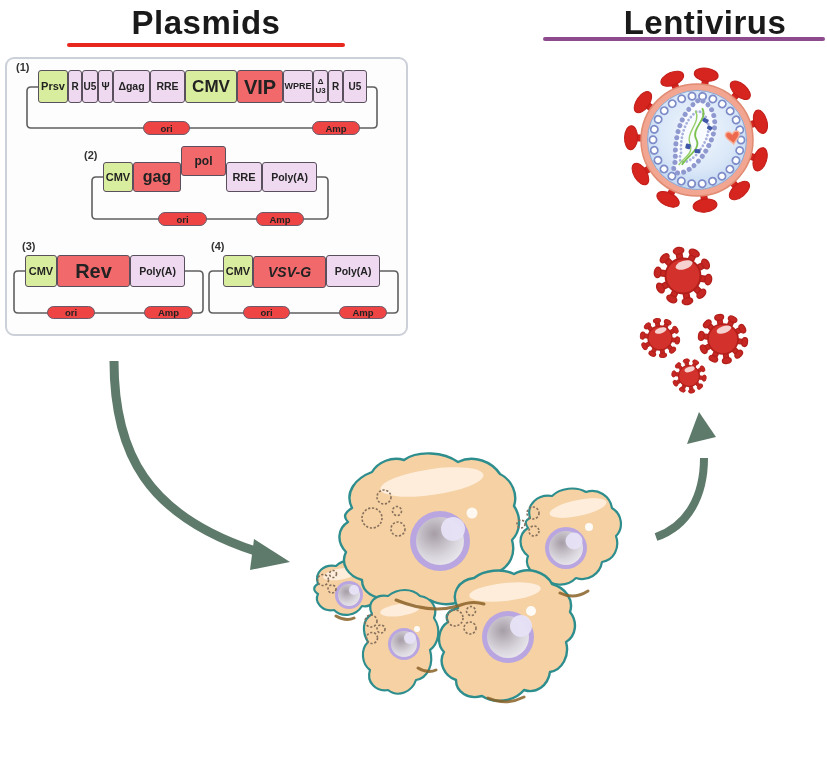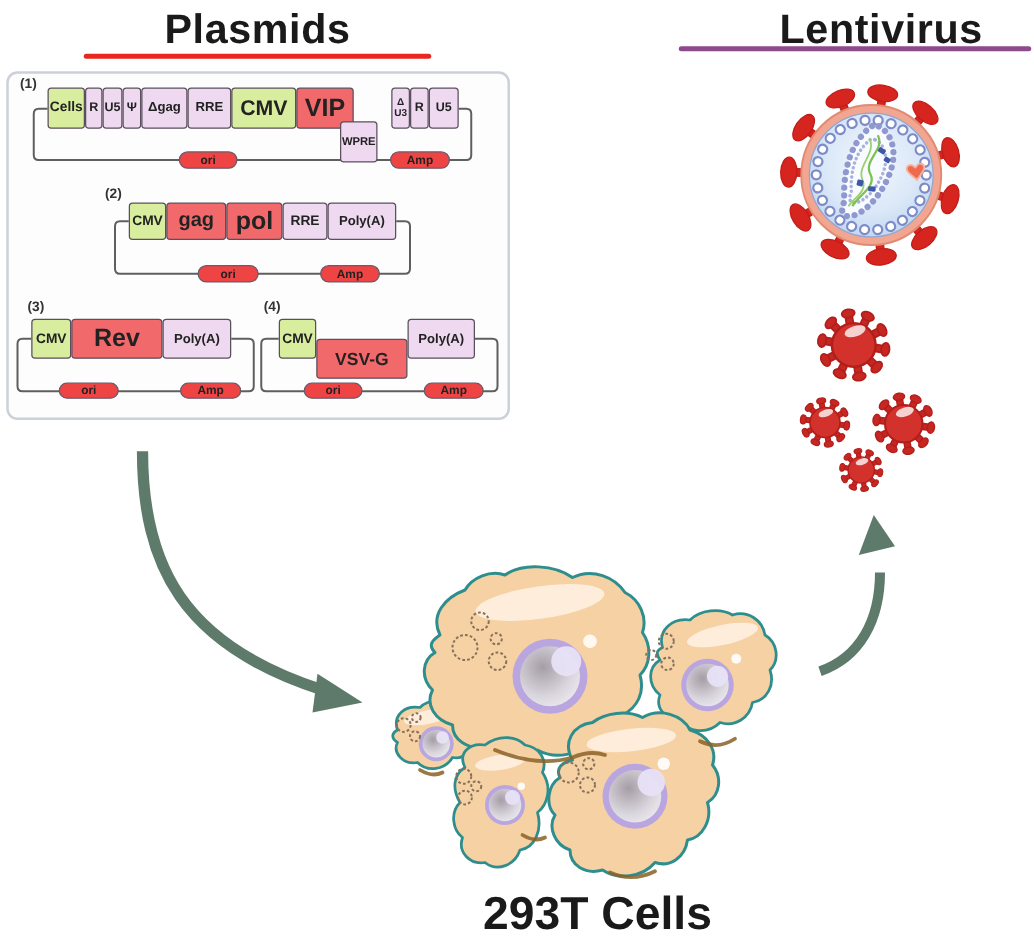--- a/index.html
+++ b/index.html
@@ -264,53 +264,52 @@
     <use href="#mv" transform="translate(660,338) scale(1.2)"></use>
     <use href="#mv" transform="translate(723,339) scale(1.5)"></use>
     <use href="#mv" transform="translate(689,376) scale(1.05)"></use>
   </svg>
 
   <div class="abs pnum z4" style="left:16px;top:61px;">(1)</div>
   <div class="abs pnum z4" style="left:84px;top:149px;">(2)</div>
   <div class="abs pnum z4" style="left:22px;top:240px;">(3)</div>
   <div class="abs pnum z4" style="left:211px;top:240px;">(4)</div>
 
-  <div class="seg promoter-green" style="left:38px;top:70px;width:30px;height:33px;font-size:11px;">Cells</div>
+  <div class="seg promoter-green" style="left:38px;top:70px;width:30px;height:33px;font-size:11px;">Prsv</div>
   <div class="seg element-pink" style="left:68px;top:70px;width:14px;height:33px;font-size:10px;">R</div>
   <div class="seg element-pink" style="left:82px;top:70px;width:16px;height:33px;font-size:10px;">U5</div>
   <div class="seg element-pink" style="left:98px;top:70px;width:15px;height:33px;font-size:10px;">Ψ</div>
   <div class="seg element-pink" style="left:113px;top:70px;width:37px;height:33px;font-size:10.5px;text-align:right;">Δgag</div>
   <div class="seg element-pink" style="left:150px;top:70px;width:35px;height:33px;font-size:10.5px;">RRE</div>
   <div class="seg promoter-green" style="left:185px;top:70px;width:52px;height:33px;font-size:17px;">CMV</div>
   <div class="seg gene-red" style="left:237px;top:70px;width:46px;height:33px;font-size:20px;">VIP</div>
-  <div class="seg element-pink" style="left:272px;top:70px;width:30px;height:33px;font-size:9px;margin-top:27px;">WPRE</div>
+  <div class="seg element-pink" style="left:283px;top:70px;width:30px;height:33px;font-size:9px;">WPRE</div>
   <div class="seg element-pink stack" style="left:313px;top:70px;width:15px;height:33px;">
     <span>Δ</span>
     <span>U3</span>
   </div>
   <div class="seg element-pink" style="left:328px;top:70px;width:15px;height:33px;font-size:10px;">R</div>
   <div class="seg element-pink" style="left:343px;top:70px;width:24px;height:33px;font-size:10px;">U5</div>
   <div class="capsule" style="left:143px;top:121px;width:47px;">ori</div>
   <div class="capsule" style="left:312px;top:121px;width:48px;">Amp</div>
 
   <div class="seg promoter-green" style="left:103px;top:162px;width:30px;height:30px;font-size:11px;">CMV</div>
   <div class="seg gene-red" style="left:133px;top:162px;width:48px;height:30px;font-size:16px;">gag</div>
-  <div class="seg gene-red" style="left:181px;top:162px;width:45px;height:30px;font-size:20px;">pol</div>
+  <div class="seg gene-red" style="left:181px;top:146px;width:45px;height:30px;font-size:12px;">pol</div>
   <div class="seg element-pink" style="left:226px;top:162px;width:36px;height:30px;font-size:11px;">RRE</div>
   <div class="seg element-pink" style="left:262px;top:162px;width:55px;height:30px;font-size:10.5px;">Poly(A)</div>
   <div class="capsule" style="left:158px;top:212px;width:49px;">ori</div>
   <div class="capsule" style="left:256px;top:212px;width:48px;">Amp</div>
 
   <div class="seg promoter-green" style="left:25px;top:255px;width:32px;height:32px;font-size:11px;">CMV</div>
   <div class="seg gene-red" style="left:57px;top:255px;width:73px;height:32px;font-size:20px;">Rev</div>
   <div class="seg element-pink" style="left:130px;top:255px;width:55px;height:32px;font-size:10.5px;">Poly(A)</div>
   <div class="capsule" style="left:47px;top:306px;width:48px;height:13px;">ori</div>
   <div class="capsule" style="left:144px;top:306px;width:49px;height:13px;">Amp</div>
 
   <div class="seg promoter-green" style="left:223px;top:255px;width:30px;height:32px;font-size:11px;">CMV</div>
-  <div class="seg gene-red" style="left:253px;top:271px;width:73px;height:32px;font-size:14px;">VSV-G</div>
+  <div class="seg gene-red" style="left:253px;top:256px;width:73px;height:32px;font-size:14px;font-style:italic;">VSV-G</div>
   <div class="seg element-pink" style="left:326px;top:255px;width:54px;height:32px;font-size:10.5px;">Poly(A)</div>
   <div class="capsule" style="left:243px;top:306px;width:47px;height:13px;">ori</div>
   <div class="capsule" style="left:339px;top:306px;width:48px;height:13px;">Amp</div>
 
-  <div class="abs cellslabel z4" style="left:328px;top:710px;width:300px;">293T Cells</div>
 
 </div>
 
 </body></html>

